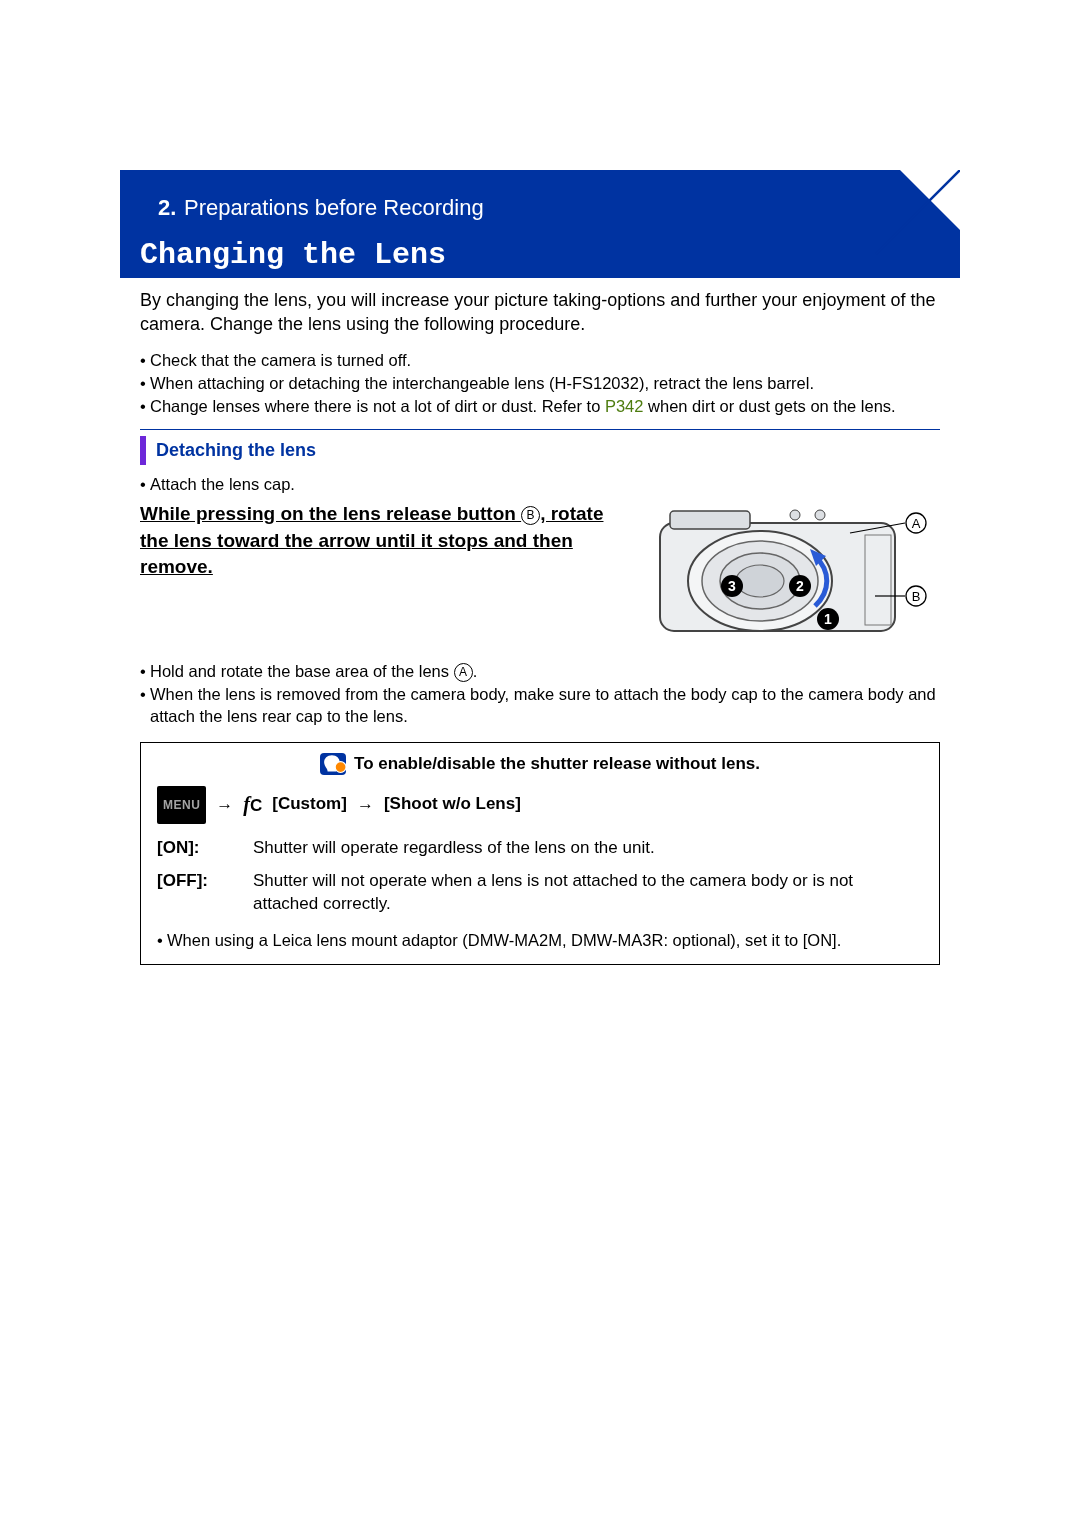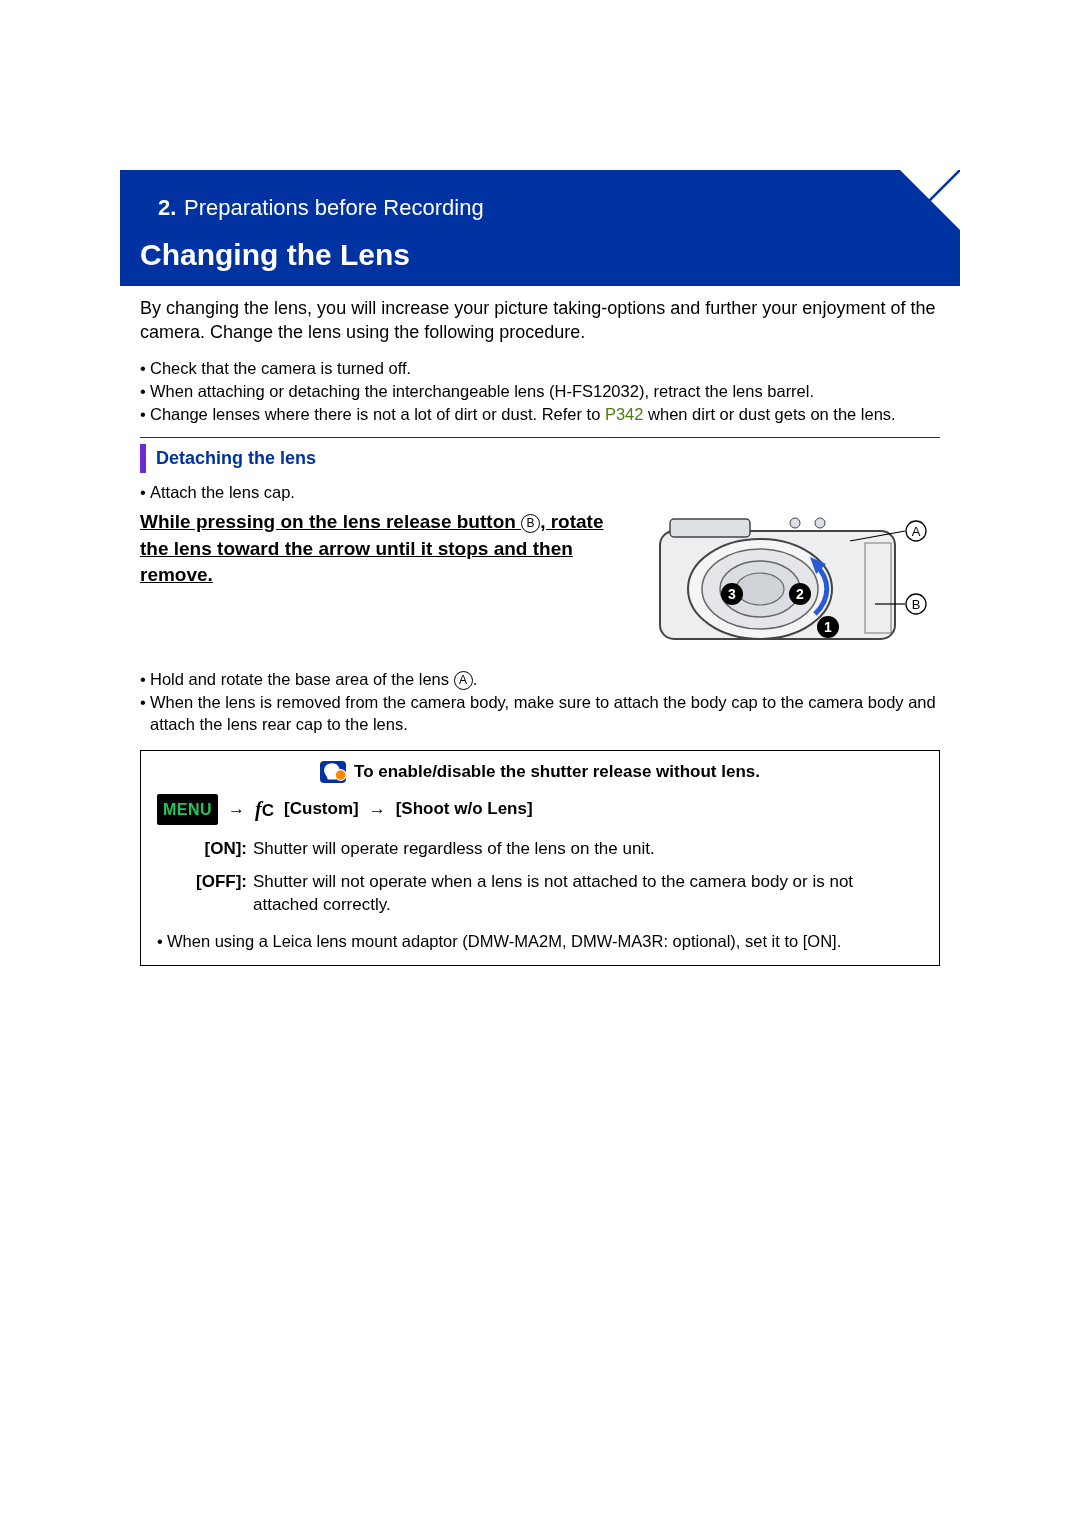--- a/index.html
+++ b/index.html
@@ -56,21 +56,22 @@
   }
   .chapter-corner-line {
     position: absolute;
     right: 0px;
     top: 0px;
     width: 85px;
     height: 85px;
     pointer-events: none;
   }
   .section-title-row {
-    padding: 8px 20px 14px 20px;
+    padding: 8px 20px 6px 20px;
+    font-family: Liberation Mono, monospace;
   }
   .section-title {
     font-size: 30px;
     font-weight: bold;
     color: #fff;
   }
   .content {
     padding: 10px 20px 10px 20px;
     font-size: 18px;
     line-height: 1.35;
@@ -169,24 +170,24 @@
   .menu-path-row {
     display: flex;
     align-items: center;
     gap: 10px;
     font-weight: bold;
     margin-bottom: 10px;
     font-size: 17px;
   }
   .menu-badge {
     background: #000;
-    color: #22c55e;
-    font-size: 16px;
-    font-weight: bold;
-    padding: 5px 6px;
+    color: #a3a3a3;
+    font-size: 12px;
+    font-weight: bold;
+    padding: 11px 6px;
     border-radius: 2px;
     display: inline-block;
     letter-spacing: 0.5px;
   }
   .fc {
     font-style: italic;
     font-family: "Times New Roman", serif;
     font-weight: bold;
      font-size: 20px;
   }
@@ -196,21 +197,20 @@
     font-size: 17px;
   }
   .opt-table td {
     padding: 3px 6px 7px 0;
     vertical-align: top;
   }
   .opt-key {
     font-weight: bold;
     white-space: nowrap;
     width: 90px;
-    text-align: right;
   }
   .page-num {
     text-align: center;
     margin-top: 480px;
     font-size: 19px;
     text-decoration: underline;
   }
   
   .side-icons {
     position: absolute;

